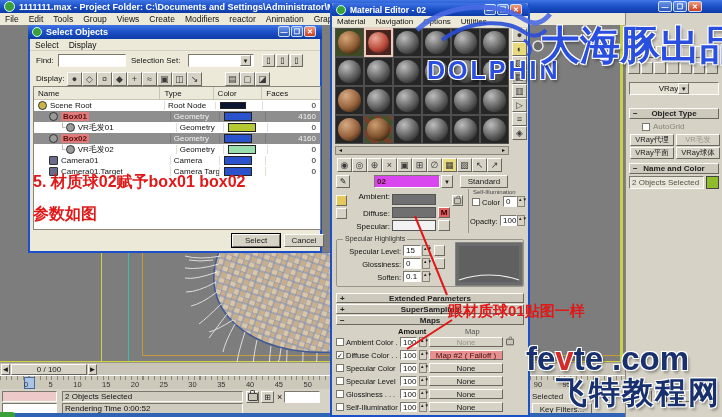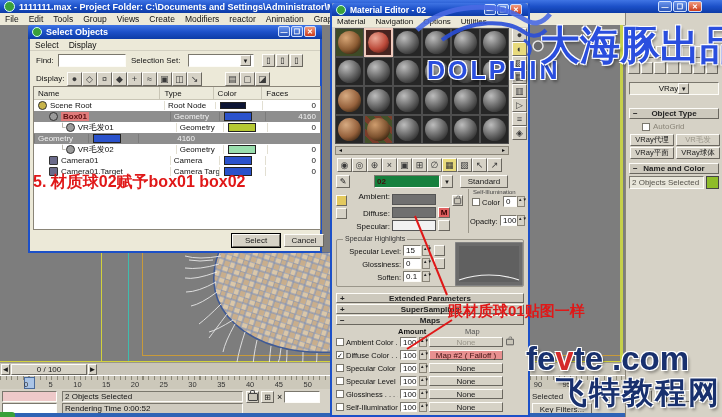--- a/index.html
+++ b/index.html
@@ -280,20 +280,24 @@
             <span class="ti"></span>
             <span>VR毛发01</span>
           </div>
         <div class="c2">Geometry</div>
         <div class="c3">
             <span style="width: 26px; height: 7px; border: 1px solid rgb(34, 34, 34); display: inline-block; background: rgb(182, 200, 50);"></span>
           </div>
         <div class="c4">0</div>
       </div>
       <div class="trow sel">
+        <div class="c1" style="padding-left:15px">
+            <span class="ti"></span>
+            <span class="selname">Box02</span>
+          </div>
         <div class="c2">Geometry</div>
         <div class="c3">
             <span style="width: 26px; height: 7px; border: 1px solid rgb(34, 34, 34); display: inline-block; background: rgb(42, 82, 204);"></span>
           </div>
         <div class="c4">4160</div>
       </div>
       <div class="trow">
         <div class="c1" style="padding-left:26px">
             <span style="color:#8a8578">└</span>
             <span class="ti"></span>
@@ -432,21 +436,21 @@
         <span class="ticon">≡</span>
         <span class="ticon">◈</span>
       </div>
     <div class="a" style="left:3px;top:143px;width:174px;height:9px;background:#c8c4b8;border:1px solid #8a8578">
       <span class="a" style="left:0;top:0;width:9px;height:7px;font-size:5px;text-align:center;line-height:7px">◄</span>
       <span class="a" style="right:0;top:0;width:9px;height:7px;font-size:5px;text-align:center;line-height:7px">►</span>
     </div>
     <div class="a" style="left:5px;top:155px"><span class="ticon">◉</span><span class="ticon">◎</span><span class="ticon">⊕</span><span class="ticon">×</span><span class="ticon">▣</span><span class="ticon">⊞</span><span class="ticon">∅</span><span class="ticon act">▦</span><span class="ticon">▨</span><span class="ticon">↖</span><span class="ticon">↗</span></div>
     <div class="a" style="left:0;top:172px;width:196px;height:15px">
       <span class="btn a" style="left:4px;top:0;width:14px;height:13px">✎</span>
-      <span class="fld a" style="left:42px;top:0;width:66px;height:13px;background:#15803d;color:#401010;font-weight:bold">02</span>
+      <span class="fld a" style="left:42px;top:0;width:66px;height:13px;background:#d946ef;color:#401010;font-weight:bold">02</span>
       <span class="btn a" style="left:109px;top:0;width:12px;height:13px;font-size:6px">▼</span>
       <span class="btn a" style="left:128px;top:0;width:48px;height:13px">Standard</span>
     </div>
 
     <div class="a" style="left:0;top:188px;width:196px;height:42px">
       <span class="btn a" style="left:4px;top:4px;width:11px;height:11px;background:#e3c95e"></span>
       <span class="btn a" style="left:4px;top:17px;width:11px;height:11px"></span>
       <span class="a" style="left:18px;top:1px;width:40px;text-align:right;font-size:8px">Ambient:</span>
       <span class="a" style="left:60px;top:3px;width:44px;height:11px;background:#707070;border:1px solid #555"></span>
       <span class="a" style="left:18px;top:18px;width:40px;text-align:right;font-size:8px">Diffuse:</span>
@@ -554,20 +558,21 @@
         <span class="chk"></span>
         <span style="width:52px;overflow:hidden;white-space:nowrap">Opacity . . . . . . .</span>
         <span class="fld white" style="width:17px;height:10px">100</span>
         <span class="spin" style="height:10px">▲▼</span>
         <span class="btn" style="width:74px;height:10px">None</span>
       </div>
     </div>
   </div>
 
   <div class="red a" style="left:33px;top:172px;font-size:16px;z-index:8">5. 材质球02赋予box01  box02</div>
+  <div class="red a" style="left:33px;top:204px;font-size:16px;z-index:8">参数如图</div>
   <div class="red a" style="left:448px;top:302px;font-size:15px;z-index:8">跟材质球01贴图一样</div>
   <svg class="a" style="left:0;top:0;z-index:8;pointer-events:none" width="722" height="417" viewBox="0 0 722 417">
     <line x1="415" y1="216" x2="447" y2="295" stroke="#e01818" stroke-width="2"></line>
     <line x1="452" y1="320" x2="407" y2="349" stroke="#e01818" stroke-width="2"></line>
   </svg>
 
   <svg class="a" style="left:412px;top:0;z-index:9;pointer-events:none" width="140" height="62" viewBox="0 0 140 62">
     <g fill="none" stroke="#3558de" stroke-width="5" opacity="0.9">
       <path d="M5,30 C35,2 85,2 110,18 C122,26 130,24 138,14" stroke="#4a6ae4"></path>
       <path d="M30,40 C60,18 95,20 112,32 C120,38 128,36 134,30" stroke="#2a4ed8" stroke-width="4"></path>

